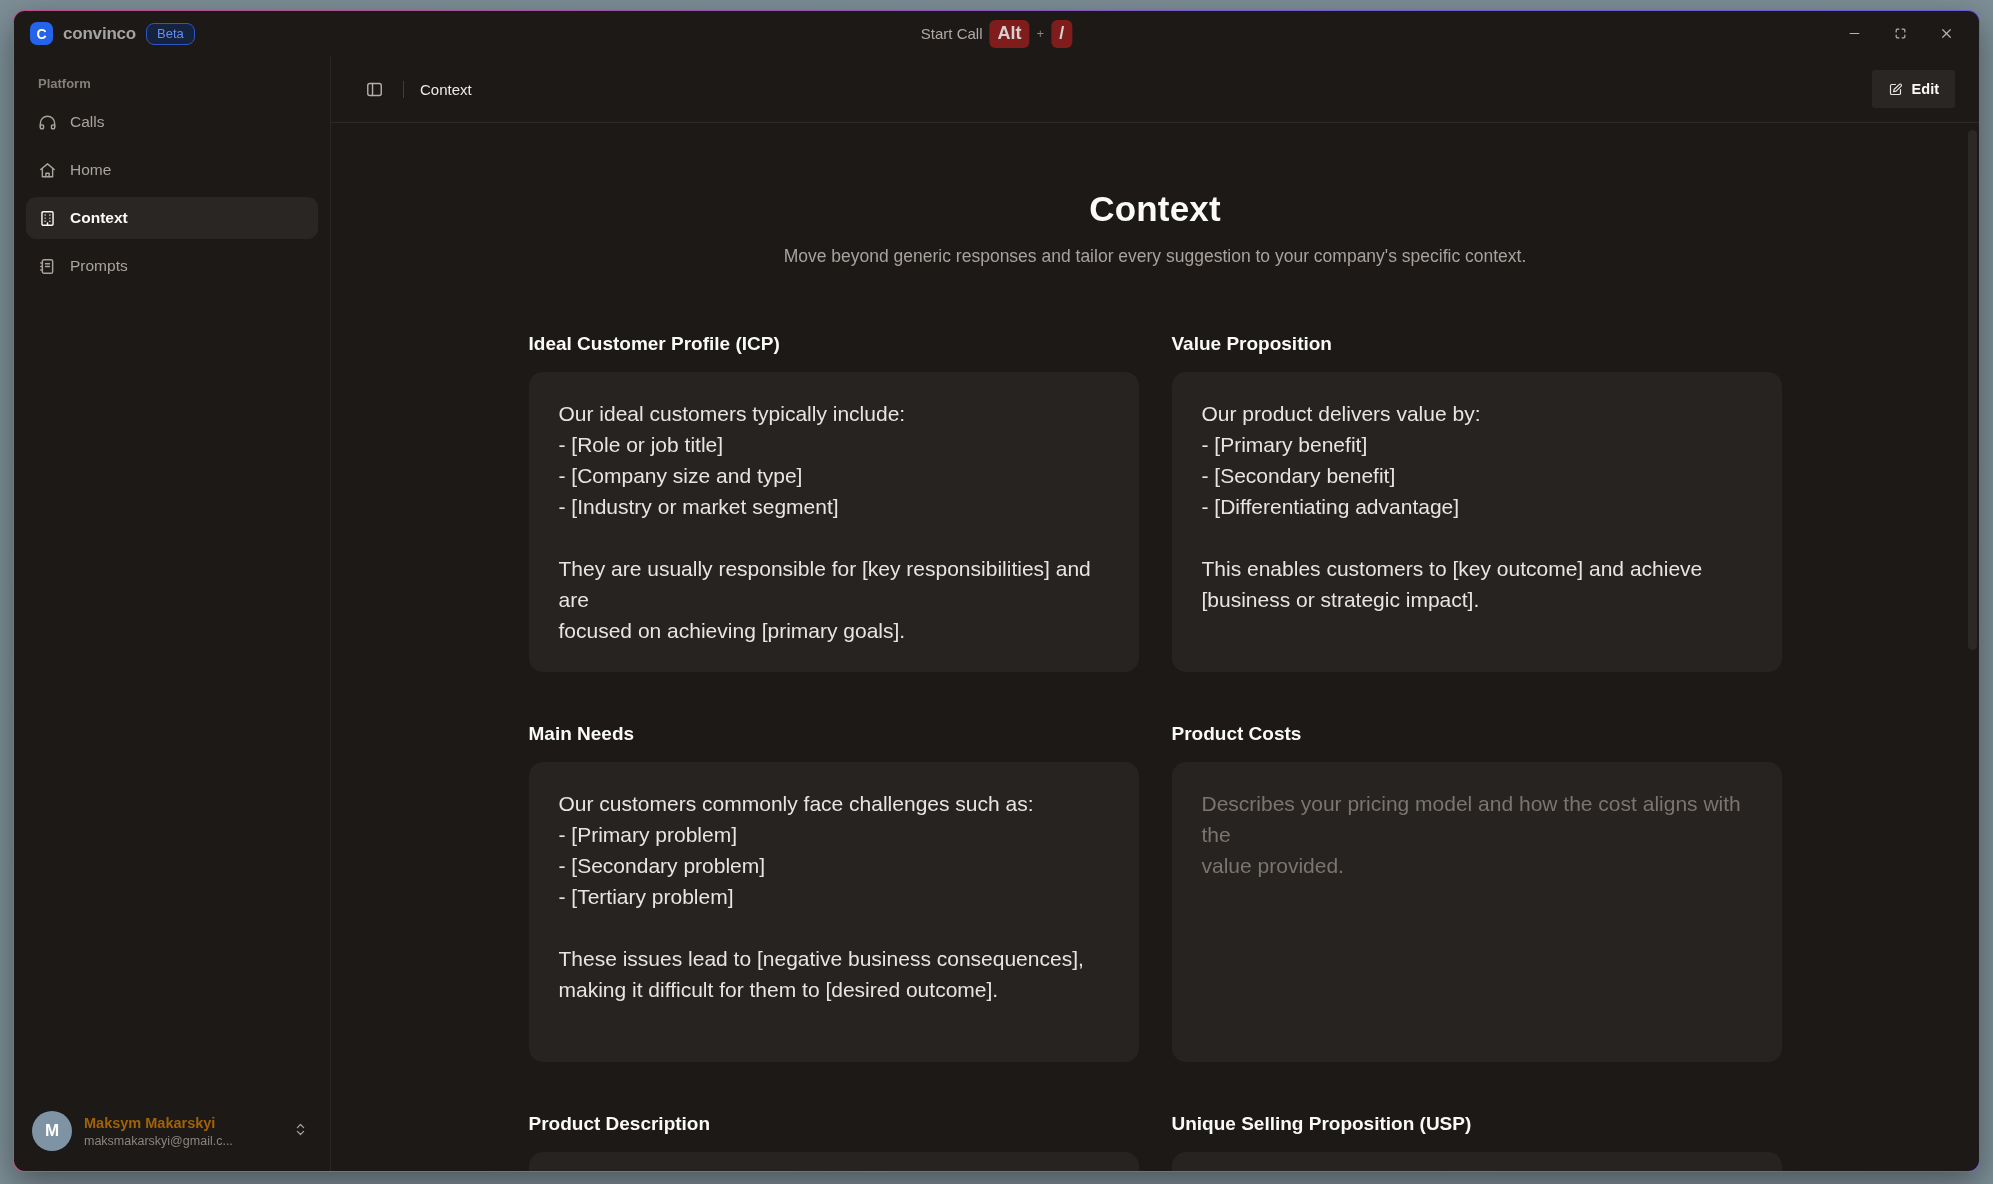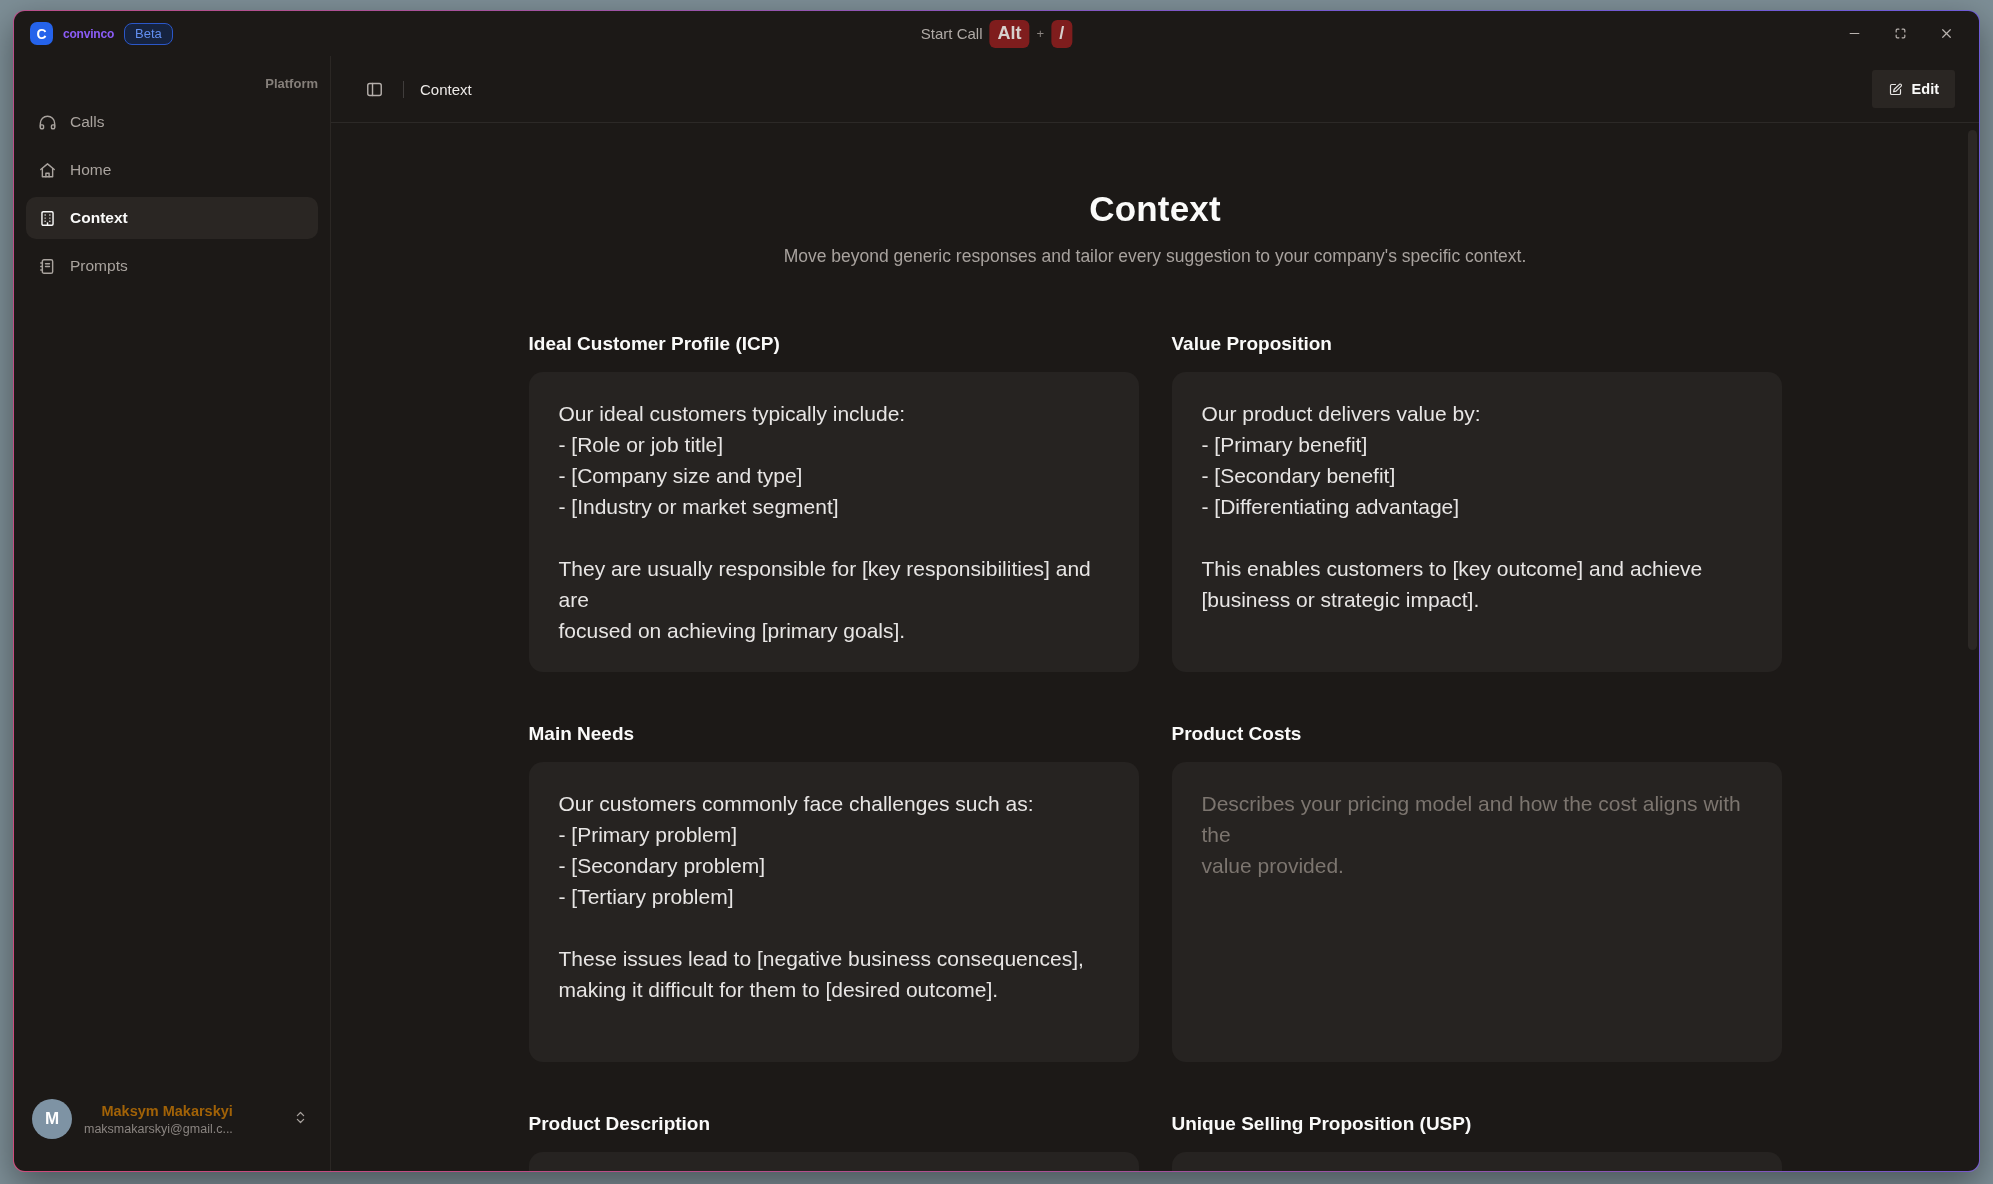--- a/index.html
+++ b/index.html
@@ -26,21 +26,21 @@
   .titlebar {
     height:45px; flex:0 0 45px; display:flex; align-items:center;
     padding:0 10px 0 16px; position:relative;
   }
   .brand { display:flex; align-items:center; gap:10px; }
   .logo {
     width:23px; height:23px; border-radius:7px; background:#2563eb;
     display:flex; align-items:center; justify-content:center;
     color:#fff; font-size:14px; font-weight:800;
   }
-  .brand-name { color:#8b5cf6; font-size:12px; font-weight:700; letter-spacing:-.2px; }
+  .brand-name { color:#a3a3a3; font-size:17px; font-weight:700; letter-spacing:-.2px; }
   .beta-badge {
     font-size:13px; color:#628ef0; background:#16233f;
     border:1px solid #2b57c8; border-radius:8px; padding:2px 10px 3px;
   }
   .tb-center {
     position:absolute; left:50%; top:50%; transform:translate(-50%,-50%);
     display:flex; align-items:center; gap:7px; cursor:default;
   }
   .tb-label { color:#b0aaa6; font-size:15px; }
   .key {
@@ -50,21 +50,21 @@
   .tb-plus { color:#8a8480; font-size:13px; }
   .win-controls { margin-left:auto; display:flex; align-items:center; }
   .win-btn {
     width:46px; height:34px; display:flex; align-items:center; justify-content:center;
     background:transparent; border:none; color:#b8b2ae; cursor:pointer;
   }
   
   .app-body { flex:1; display:flex; min-height:0; }
   .sidebar {
     width:317px; flex:0 0 317px; border-right:1px solid #2b2724;
-    display:flex; flex-direction:column; padding:20px 12px 26px;text-align:right;
+    display:flex; flex-direction:column; padding:20px 12px 14px;
   }
   .nav-label { color:#857f7a; font-size:13px; font-weight:600; margin:0 0 10px 12px; }
   .nav-item {
     height:42px; margin-bottom:6px; border-radius:10px; padding:0 12px;
     display:flex; align-items:center; gap:13px;
     color:#a9a39e; font-size:15.5px; cursor:pointer;
   }
   .nav-item svg { flex:0 0 auto; }
   .nav-item.active { background:#2a2623; color:#fafaf9; font-weight:700; }
   .user {

